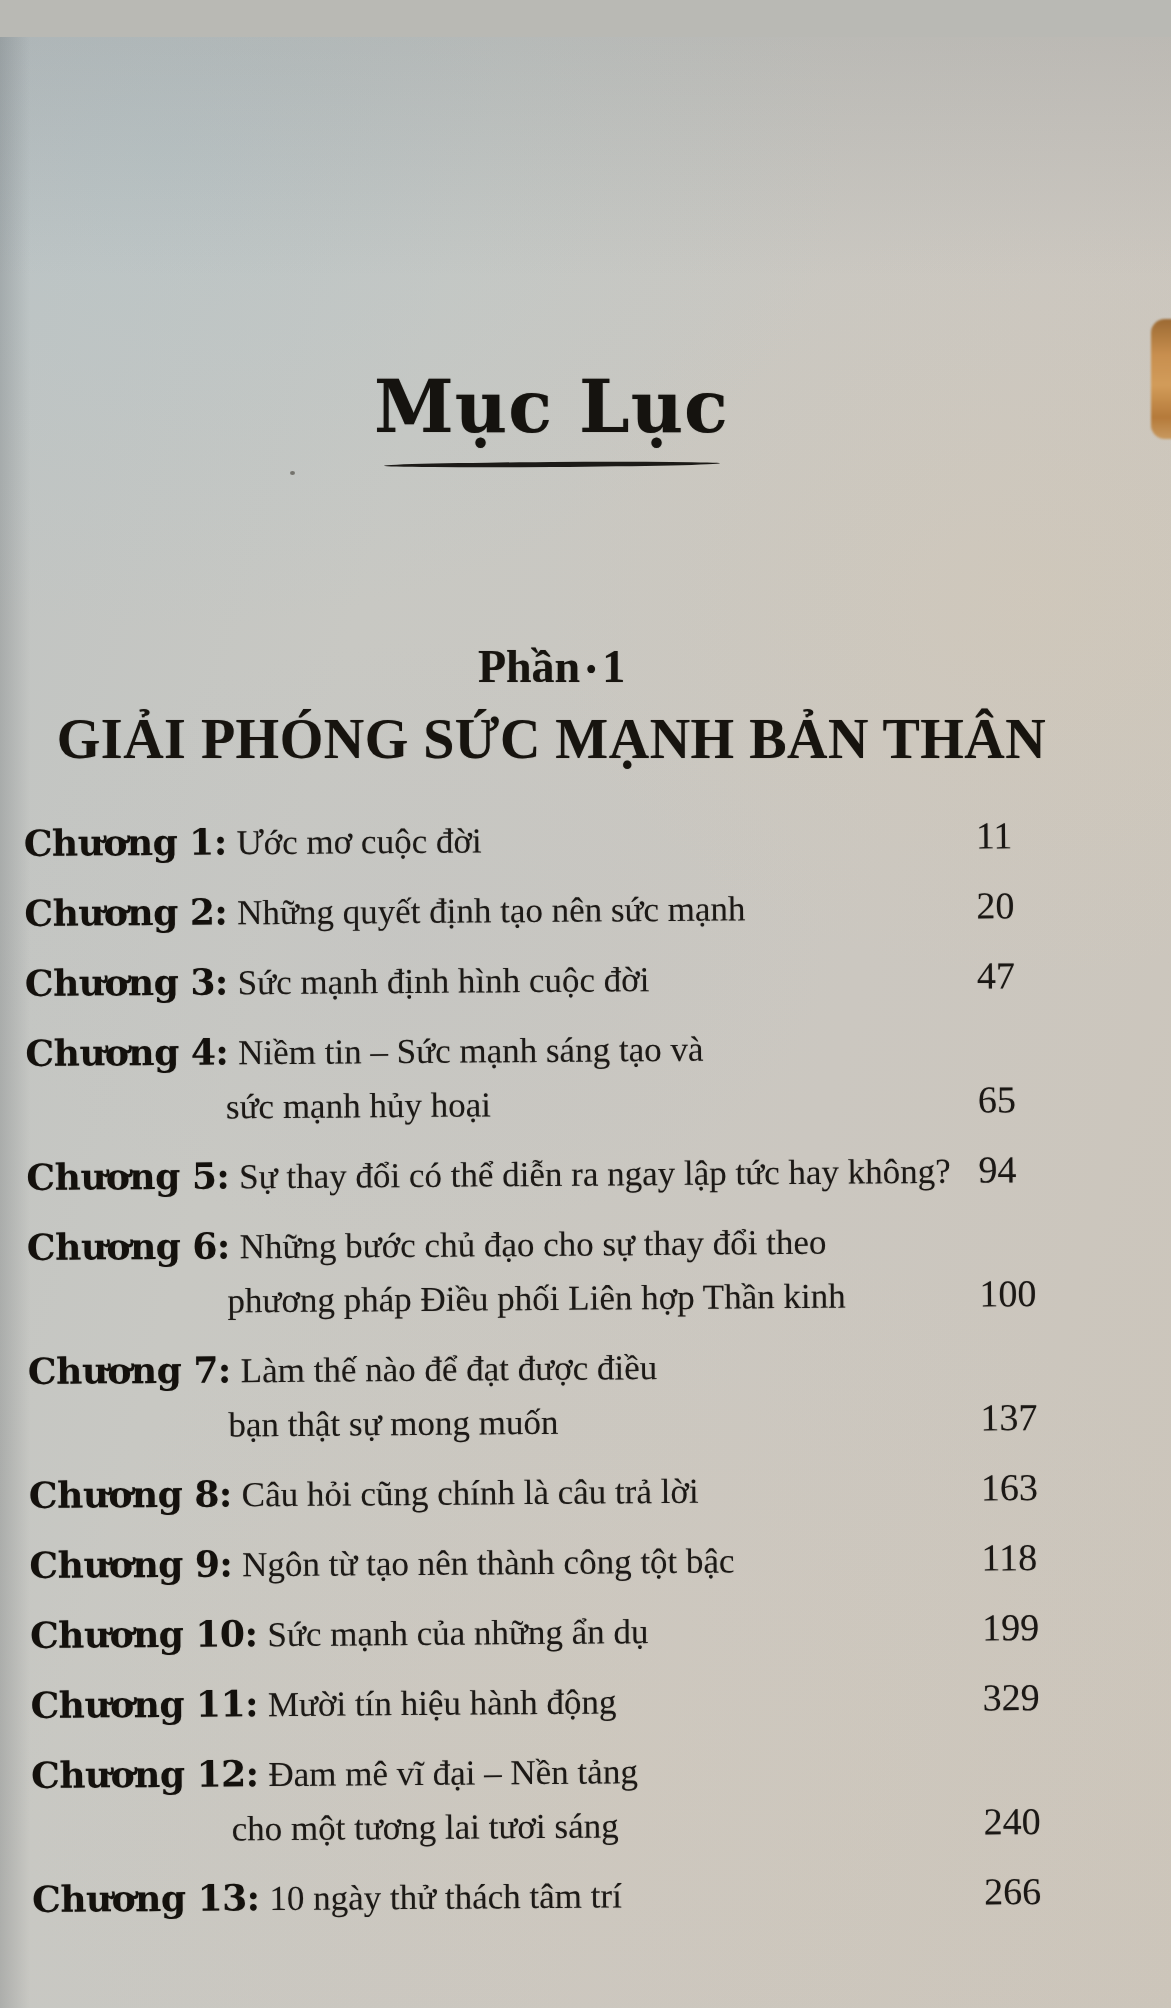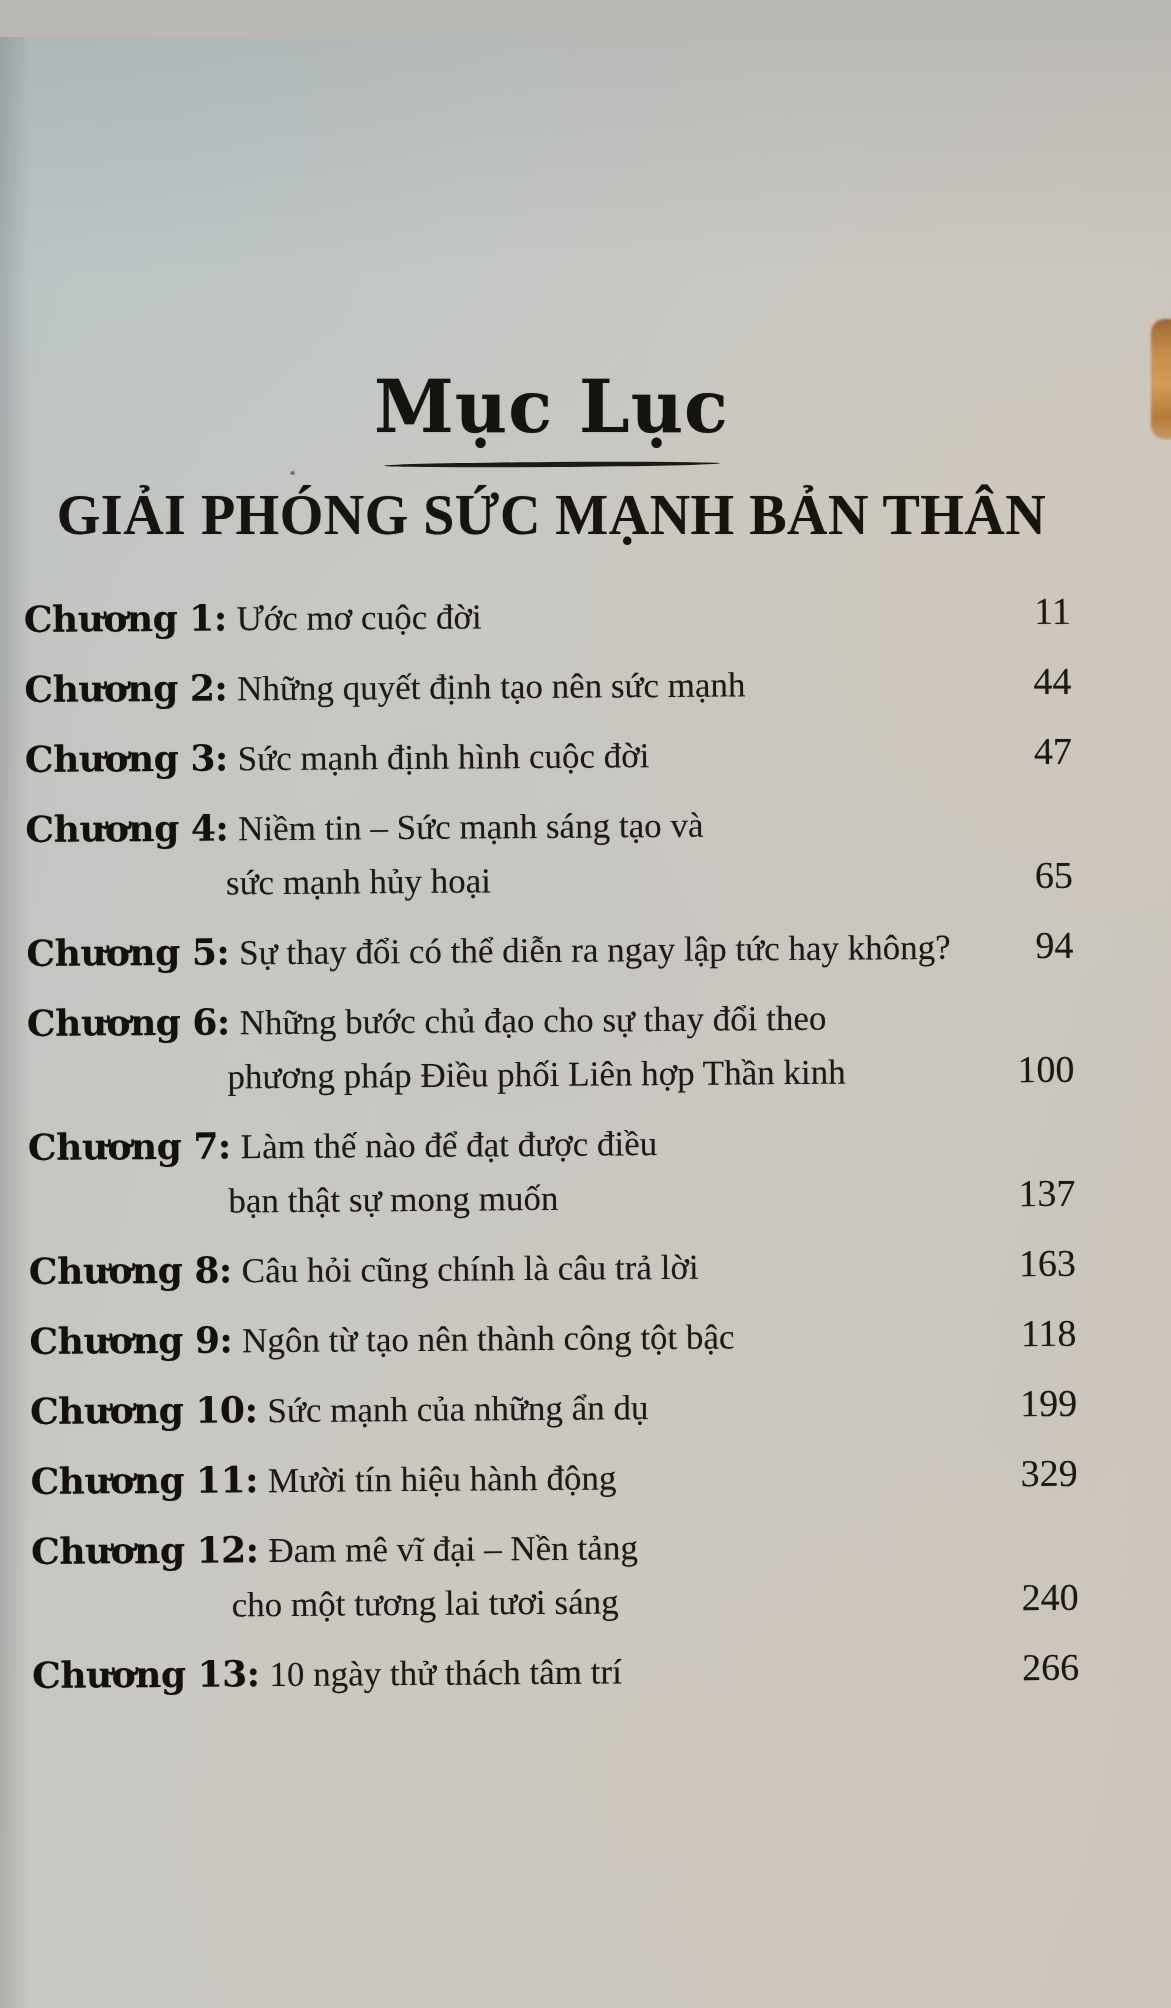--- a/index.html
+++ b/index.html
@@ -120,21 +120,20 @@
   .ch-label {
     font-family: "DejaVu Serif", serif;
     font-weight: bold;
     font-size: 36px;
     letter-spacing: -0.5px;
     margin-right: 10px;
     color: #14110d;
   }
   .page-num {
     flex: 0 0 95px;
-    text-align: right;
     font-size: 38px;
     line-height: 54px;
     margin-bottom: 2px;
     color: #1b1815;
     text-shadow: 0 0 1px rgba(28,25,20,0.35);
   }
 </style>
 </head>
 <body>
 
@@ -144,40 +143,43 @@
   <div class="shade-left"></div>
   <div class="cover-edge"></div>
   <div class="speck"></div>
 
   <div class="content">
 
     <h1 class="doc-title">Mục Lục</h1>
 
     <div class="title-rule"></div>
 
+    <div class="part-heading">
+      <span>Phần</span><span class="dot">•</span><span>1</span>
+    </div>
 
     <div class="section-title">GIẢI PHÓNG SỨC MẠNH BẢN THÂN</div>
 
     <div class="toc">
   <div class="entry">
     <div class="entry-text">
       <div class="line first">
         <span class="ch-label">Chương 1:</span><span class="ch-title">Ước mơ cuộc đời</span>
       </div>
     </div>
     <div class="page-num">11</div>
   </div>
 
   <div class="entry">
     <div class="entry-text">
       <div class="line first">
         <span class="ch-label">Chương 2:</span><span class="ch-title">Những quyết định tạo nên sức mạnh</span>
       </div>
     </div>
-    <div class="page-num">44</div>
+    <div class="page-num">20</div>
   </div>
 
   <div class="entry">
     <div class="entry-text">
       <div class="line first">
         <span class="ch-label">Chương 3:</span><span class="ch-title">Sức mạnh định hình cuộc đời</span>
       </div>
     </div>
     <div class="page-num">47</div>
   </div>

